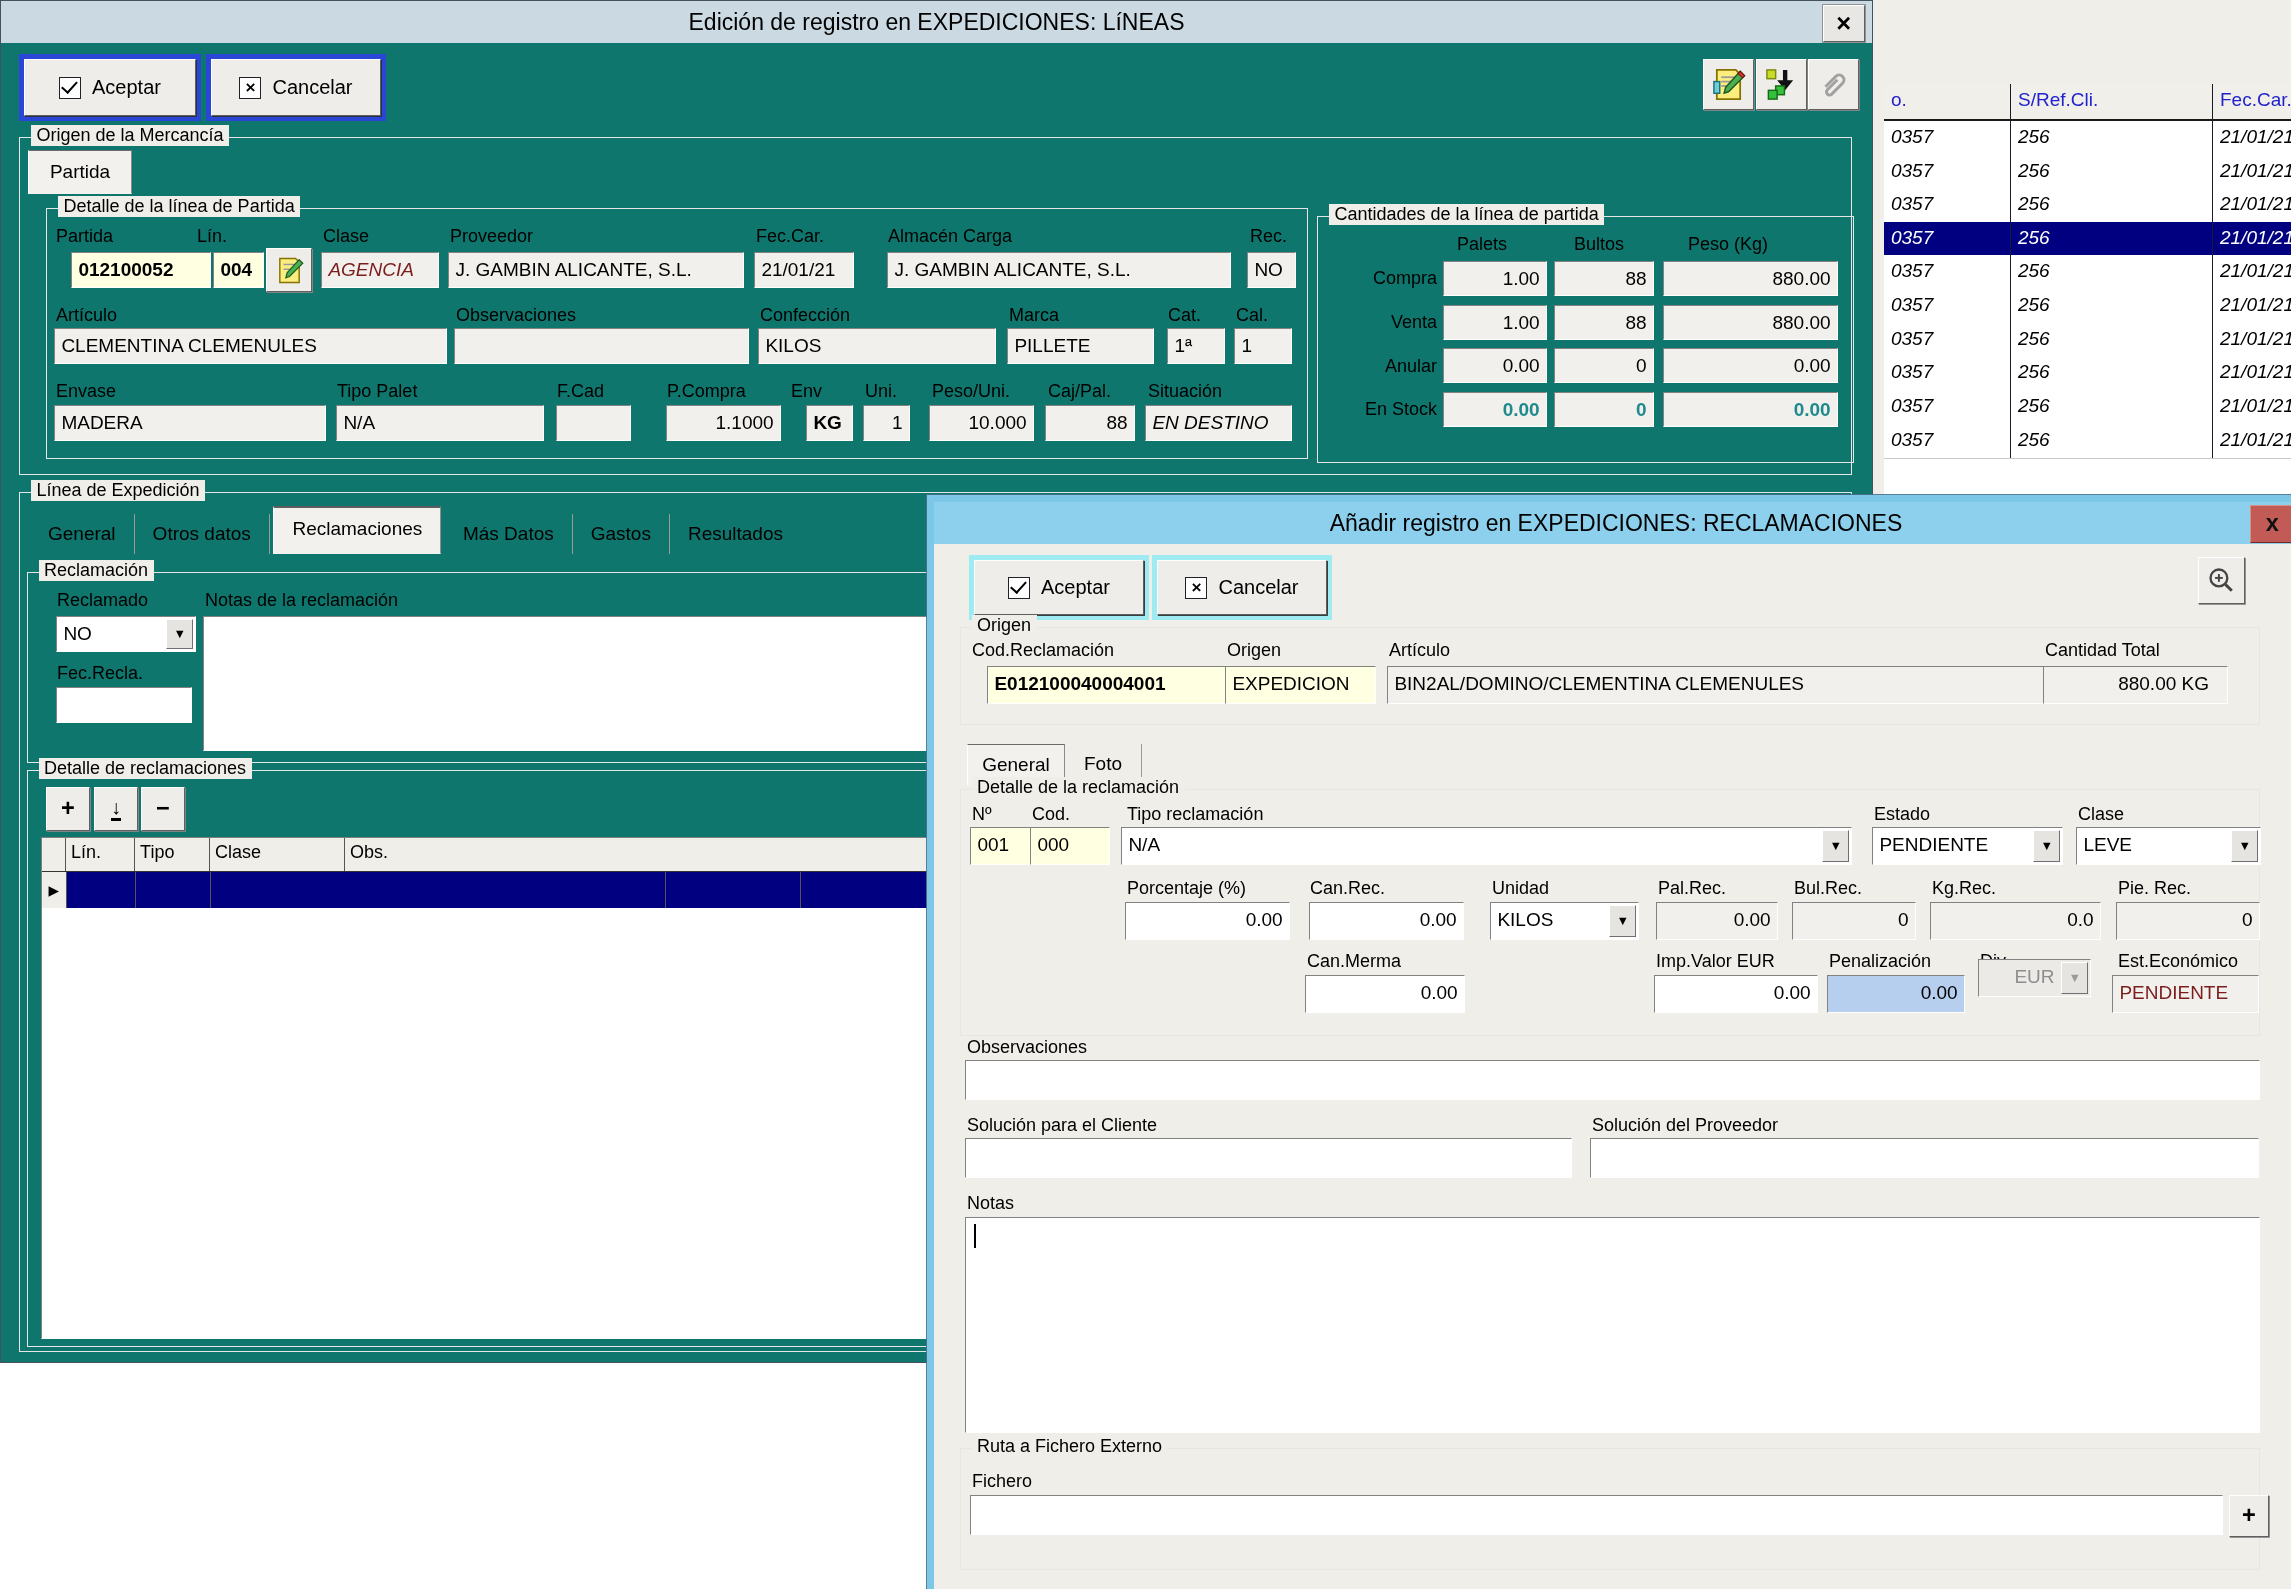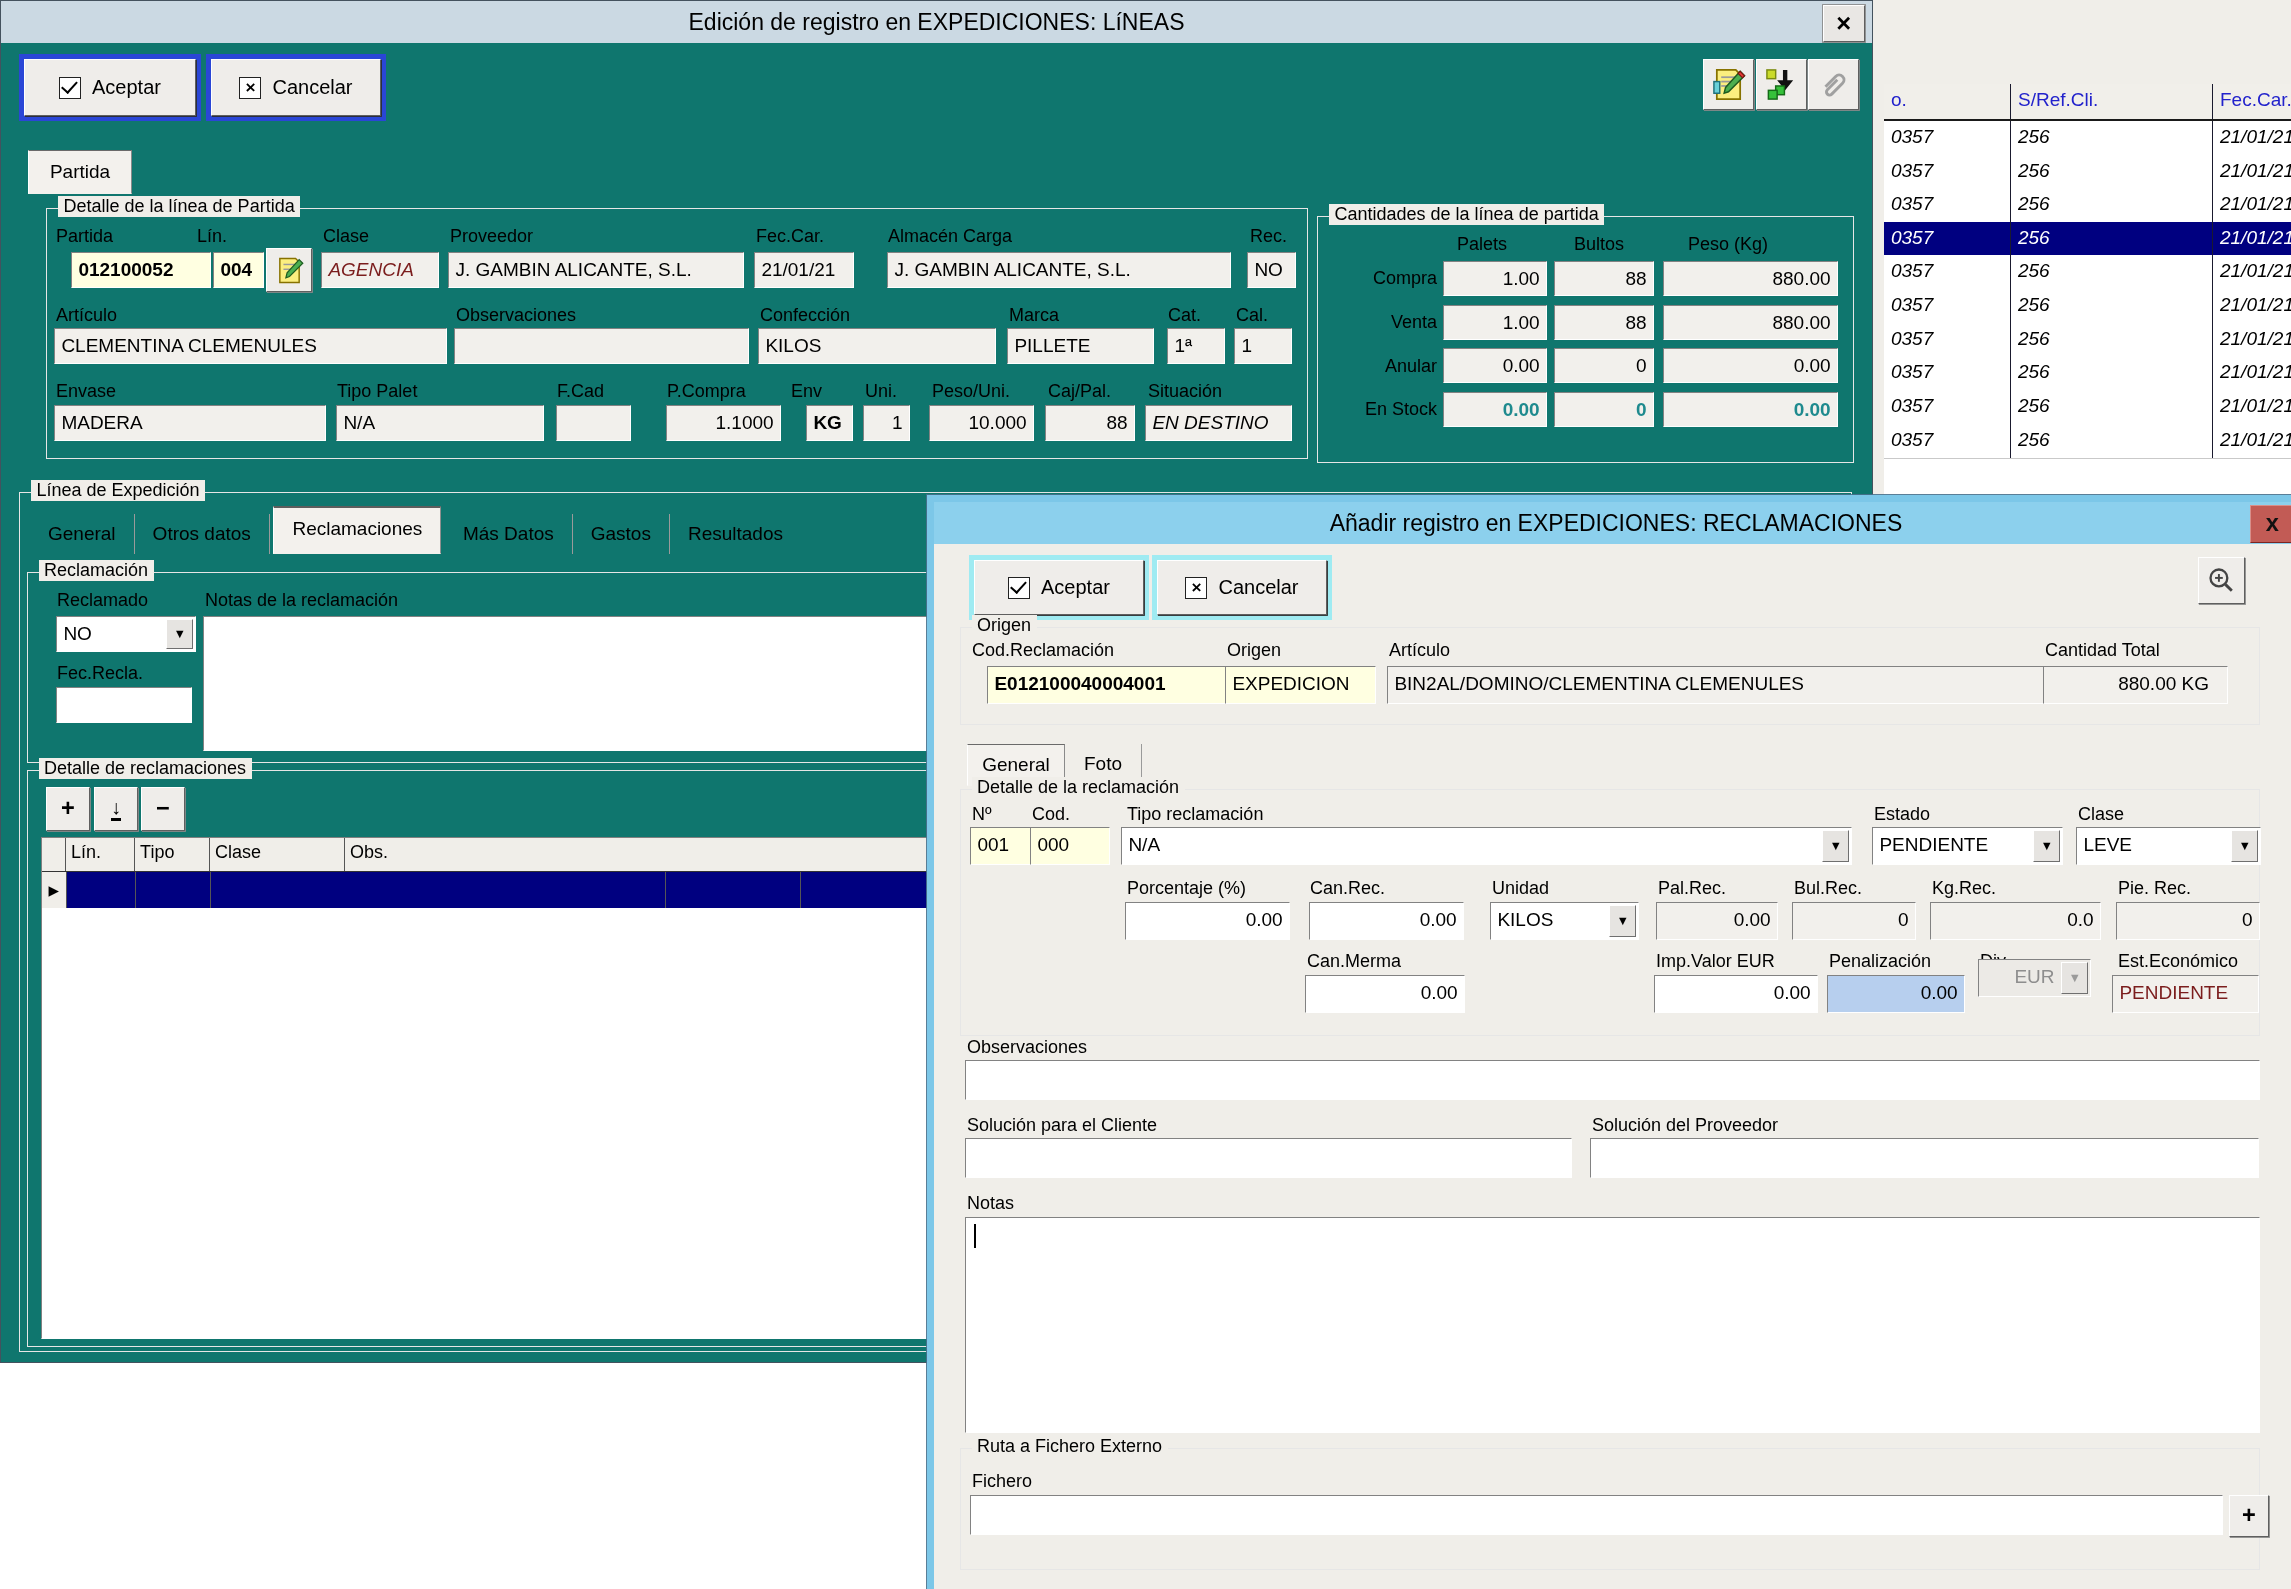--- a/index.html
+++ b/index.html
@@ -179,20 +179,23 @@
       <rect x="8" y="13" width="6" height="6" fill="#35c13a" stroke="#156a18" stroke-width="1"></rect>
       <rect x="3" y="16" width="6" height="6" fill="#35c13a" stroke="#156a18" stroke-width="1"></rect>
     </svg>
   </div>
   <div class="abs tbtn" style="left:1807px;top:58px;width:49px;height:49px;">
     <svg width="35" height="35" viewBox="0 0 24 24">
       <path d="M6.5 13.5 L13.5 6.5 a3.3 3.3 0 0 1 4.7 4.7 L10.8 18.6 a2.1 2.1 0 0 1 -3 -3 L14.6 8.8" fill="none" stroke="#a0a0a0" stroke-width="2"></path>
     </svg>
   </div>
 
+  <div class="abs grp" style="left:18px;top:136px;width:1831px;height:336px;">
+    <span class="glab">Origen de la Mercancía</span>
+  </div>
   <div class="ptab" style="left:27px;top:149px;width:102px;height:42px;">
     <span>Partida</span>
   </div>
 
   <div class="abs grp" style="left:45px;top:207px;width:1260px;height:249px;">
     <span class="glab">Detalle de la línea de Partida</span>
   </div>
 
   <span class="lab" style="left:55px;top:225px;">Partida</span>
   <span class="lab" style="left:196px;top:225px;">Lín.</span>

